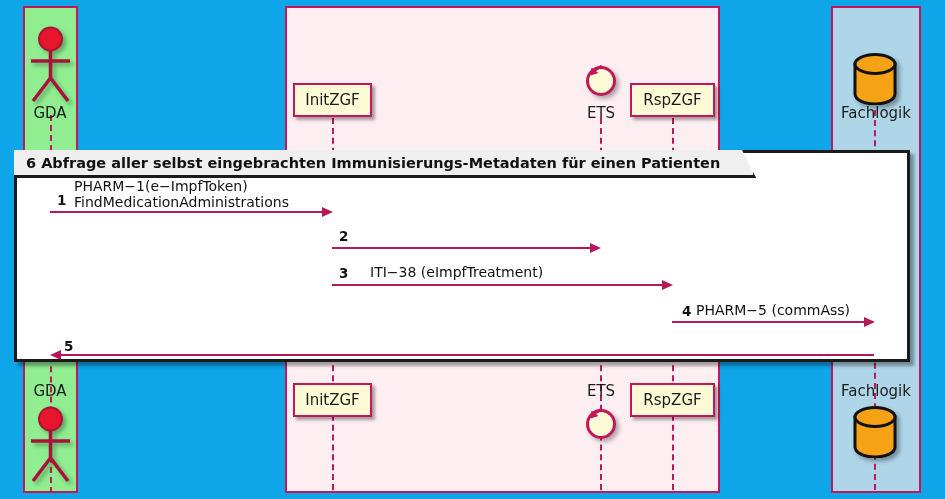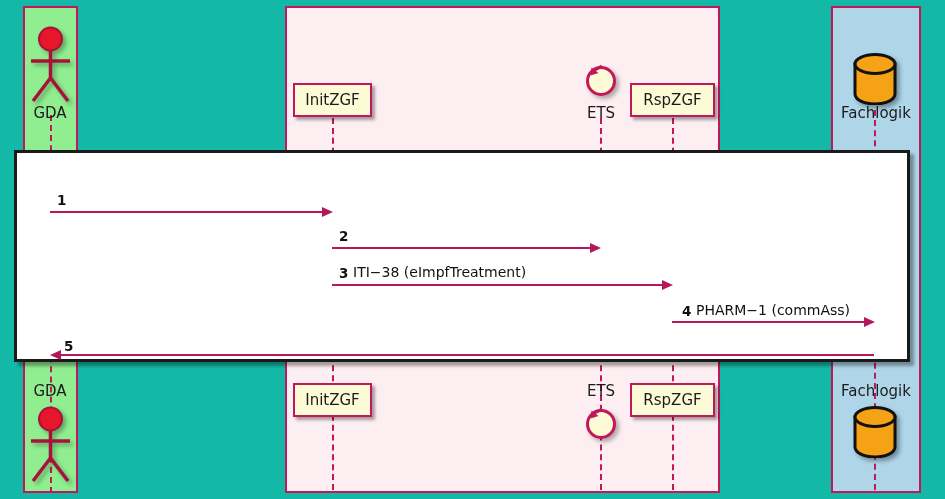--- a/index.html
+++ b/index.html
@@ -1,18 +1,18 @@
 <!DOCTYPE html>
 <html><head>
 <meta charset="utf-8">
 <style>
   html,body{margin:0;padding:0;background:#ffffff;}
   body{width:945px;height:499px;overflow:hidden;
        font-family:"DejaVu Sans","Liberation Sans",sans-serif;}
-  #canvas{position:relative;width:945px;height:499px;background:#14b8a6;}
+  #canvas{position:relative;width:945px;height:499px;background:#0ea5e9;}
 
   
   .band{position:absolute;box-sizing:border-box;border:2px solid #c2185b;}
   .band.green{background:#90ee90;}
   .band.pink{background:#fdeef2;}
   .band.blue{background:#aed6e8;}
 
   
   .lifeline{position:absolute;width:0;border-left:2px dashed #c2185b;}
 
@@ -98,36 +98,44 @@
   <div class="db" style="left:852px;top:53px;">
     <svg width="46" height="52" viewBox="0 0 46 52">
       <path d="M 3 11 L 3 41 A 20 10 0 0 0 43 41 L 43 11 Z" fill="#f5a214" stroke="#111" stroke-width="3"></path>
       <ellipse cx="23" cy="11" rx="20" ry="9.5" fill="#f5a214" stroke="#111" stroke-width="3"></ellipse>
     </svg>
   </div>
   <div class="db-label" style="left:826px;top:104px;width:100px;">Fachlogik</div>
 
   <div id="frame" style="left:14px;top:150px;width:896px;height:212px;"></div>
 
+  <div id="frame-header-clip" style="left:14px;top:150px;width:760px;height:28px;">
+    <div id="frame-header" style="left:0;top:0;width:742px;height:28px;
+                clip-path:polygon(0 0,728px 0,742px 28px,0 28px);">6 Abfrage aller selbst eingebrachten Immunisierungs-Metadaten für einen Patienten</div>
+  </div>
 
   <div class="msg-num" style="left:57px;top:192px;">1</div>
+  <div class="msg-text two-line" style="left:74px;top:178px;">
+    <div>PHARM−1(e−ImpfToken)</div>
+    <div>FindMedicationAdministrations</div>
+  </div>
   <div class="msg" style="left:50px;top:211px;width:274px;"></div>
   <div class="arrowhead right" style="left:322px;top:207px;"></div>
 
   <div class="msg-num" style="left:339px;top:228px;">2</div>
   <div class="msg" style="left:332px;top:247px;width:260px;"></div>
   <div class="arrowhead right" style="left:590px;top:243px;"></div>
 
   <div class="msg-num" style="left:339px;top:265px;">3</div>
-  <div class="msg-text" style="left:353px;top:264px;text-align:right;">ITI−38 (eImpfTreatment)</div>
+  <div class="msg-text" style="left:370px;top:264px;text-align:right;">ITI−38 (eImpfTreatment)</div>
   <div class="msg" style="left:332px;top:284px;width:332px;"></div>
   <div class="arrowhead right" style="left:662px;top:280px;"></div>
 
   <div class="msg-num" style="left:682px;top:303px;">4</div>
-  <div class="msg-text" style="left:696px;top:302px;">PHARM−1 (commAss)</div>
+  <div class="msg-text" style="left:696px;top:302px;">PHARM−5 (commAss)</div>
   <div class="msg" style="left:672px;top:321px;width:194px;"></div>
   <div class="arrowhead right" style="left:864px;top:317px;"></div>
 
   <div class="msg-num" style="left:64px;top:338px;">5</div>
   <div class="msg" style="left:61px;top:354px;width:813px;"></div>
   <div class="arrowhead left" style="left:50px;top:350px;"></div>
 
   <div class="actor-label" style="left:10px;top:382px;width:80px;">GDA</div>
   <div class="actor" style="left:26px;top:406px;">
     <svg width="49" height="78" viewBox="0 0 49 78">

